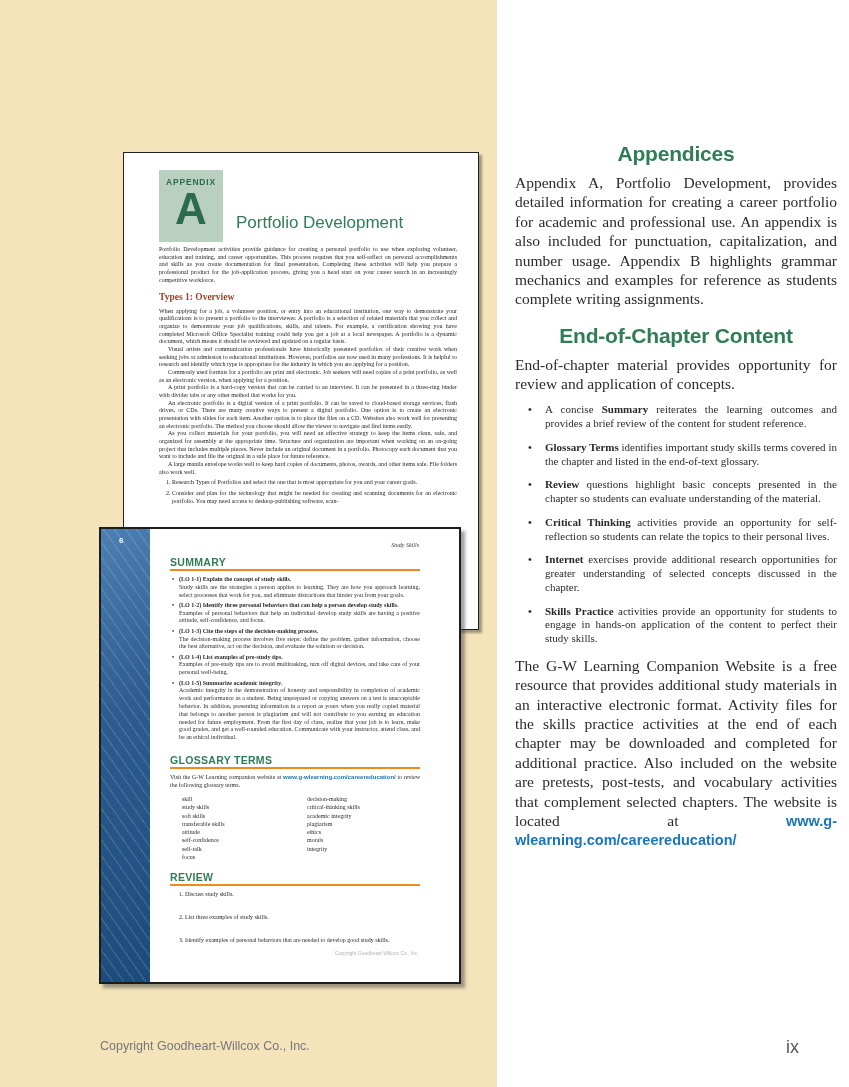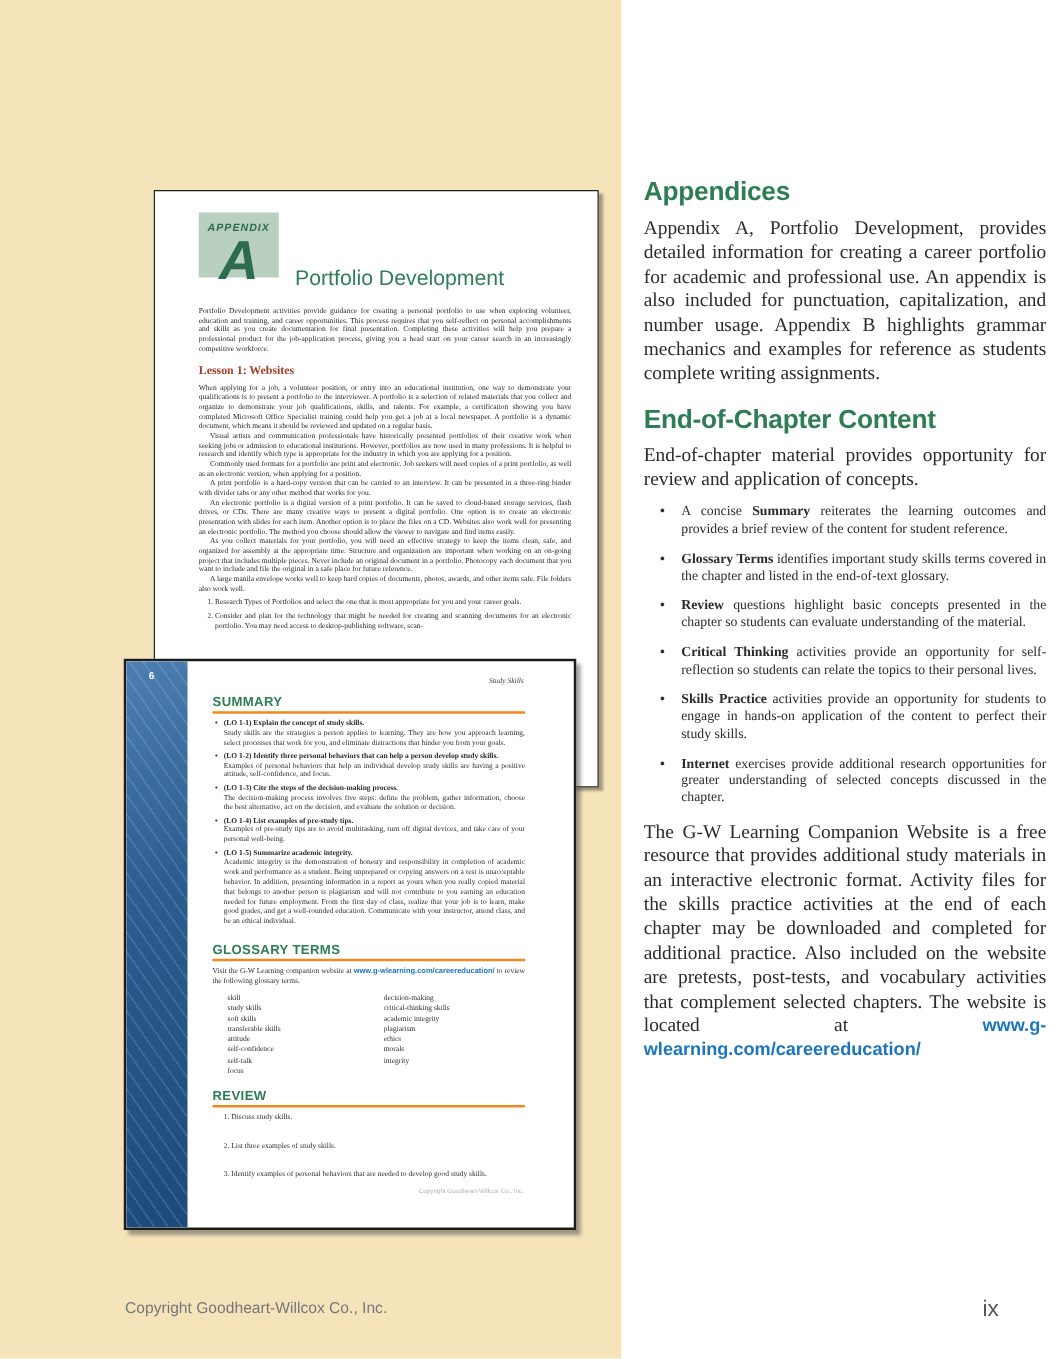--- a/index.html
+++ b/index.html
@@ -8,21 +8,21 @@
   .cream{position:absolute;left:0;top:0;width:497px;height:1087px;background:#f5e4b9;}
 
   
   .thumb{position:absolute;background:#fff;overflow:hidden;}
   .thumb.appendix{left:123px;top:152px;width:354px;height:476px;border:1px solid #222;
                   box-shadow:3px 3px 2px rgba(90,85,70,.55);z-index:1;}
   .thumb.chapter{left:99px;top:527px;width:358px;height:453px;border:2px solid #1c1c1c;
                  box-shadow:4px 4px 3px rgba(70,70,70,.5);z-index:2;}
 
   
-  .ap-box{position:absolute;left:35px;top:17px;width:64px;height:52px;background:#b9cfc0;text-align:center;font-style:italic;}
+  .ap-box{position:absolute;left:35px;top:17px;width:64px;height:72px;background:#b9cfc0;text-align:center;}
   .ap-kicker{font-family:"Liberation Sans",sans-serif;font-weight:bold;font-size:8.5px;
              letter-spacing:.8px;color:#2c6b4e;margin-top:7px;}
   .ap-letter{font-family:"Liberation Sans",sans-serif;font-weight:bold;font-size:44px;
              color:#2c6b4e;line-height:.95;margin-top:1px;}
   .ap-title{position:absolute;left:112px;top:60px;font-family:"Liberation Sans",sans-serif;
             font-size:17px;color:#2f7e58;}
   .ap-body{position:absolute;left:35px;top:93px;width:298px;font-size:6px;line-height:1.28;
            text-align:justify;color:#1e1e1e;}
   .ap-body p{margin:0;}
   .ap-body p.ind{text-indent:9px;}
@@ -54,21 +54,21 @@
   .ch-gloss-cols ul:first-child{width:125px;}
   .ch-gap{height:10px;}
   .ch-review{margin:2px 0 0;padding-left:15px;font-size:6px;}
   .ch-review li{margin-bottom:17px;}
   .ch-copy{position:absolute;right:40px;bottom:26px;font-size:5px;color:#b2b2b2;
            font-family:"Liberation Sans",sans-serif;}
 
   
   .rcol{position:absolute;left:515px;top:142px;width:322px;}
   .rcol h2{font-family:"Liberation Sans",sans-serif;font-weight:bold;font-size:21px;
-           letter-spacing:-.2px;color:#2e7d54;margin:0 0 7px;}
+           letter-spacing:-.2px;color:#2e7d54;margin:0 0 7px;text-align:center;}
   .rcol section + section h2{margin-top:15px;}
   .rcol p{font-size:15.5px;line-height:1.25;text-align:justify;margin:0 0 10px;}
   .rbul{list-style:none;margin:2px 0 6px;padding:0 0 0 30px;}
   .rbul li{position:relative;font-size:11px;line-height:1.25;text-align:justify;margin-bottom:10px;}
   .rbul li::before{content:"\2022";position:absolute;left:-17px;font-weight:bold;}
   .blue-link{font-family:"Liberation Sans",sans-serif;font-weight:bold;color:#1b75bc;
              text-decoration:none;}
   .rcol .blue-link{font-size:14.5px;}
   .tiny-link{font-family:"Liberation Sans",sans-serif;font-weight:bold;color:#1b75bc;text-decoration:none;}
 
@@ -85,21 +85,21 @@
   <div class="cream"></div>
 
   <div class="thumb appendix">
     <div class="ap-box">
       <div class="ap-kicker">APPENDIX</div>
       <div class="ap-letter">A</div>
     </div>
     <div class="ap-title">Portfolio Development</div>
     <div class="ap-body">
       <p>Portfolio Development activities provide guidance for creating a personal portfolio to use when exploring volunteer, education and training, and career opportunities. This process requires that you self-reflect on personal accomplishments and skills as you create documentation for final presentation. Completing these activities will help you prepare a professional product for the job-application process, giving you a head start on your career search in an increasingly competitive workforce.</p>
-      <div class="ap-lesson">Lesson 1: Websites</div>
+      <div class="ap-lesson">Types 1: Overview</div>
       <p>When applying for a job, a volunteer position, or entry into an educational institution, one way to demonstrate your qualifications is to present a portfolio to the interviewer. A portfolio is a selection of related materials that you collect and organize to demonstrate your job qualifications, skills, and talents. For example, a certification showing you have completed Microsoft Office Specialist training could help you get a job at a local newspaper. A portfolio is a dynamic document, which means it should be reviewed and updated on a regular basis.</p>
       <p class="ind">Visual artists and communication professionals have historically presented portfolios of their creative work when seeking jobs or admission to educational institutions. However, portfolios are now used in many professions. It is helpful to research and identify which type is appropriate for the industry in which you are applying for a position.</p>
       <p class="ind">Commonly used formats for a portfolio are print and electronic. Job seekers will need copies of a print portfolio, as well as an electronic version, when applying for a position.</p>
       <p class="ind">A print portfolio is a hard-copy version that can be carried to an interview. It can be presented in a three-ring binder with divider tabs or any other method that works for you.</p>
       <p class="ind">An electronic portfolio is a digital version of a print portfolio. It can be saved to cloud-based storage services, flash drives, or CDs. There are many creative ways to present a digital portfolio. One option is to create an electronic presentation with slides for each item. Another option is to place the files on a CD. Websites also work well for presenting an electronic portfolio. The method you choose should allow the viewer to navigate and find items easily.</p>
       <p class="ind">As you collect materials for your portfolio, you will need an effective strategy to keep the items clean, safe, and organized for assembly at the appropriate time. Structure and organization are important when working on an on-going project that includes multiple pieces. Never include an original document in a portfolio. Photocopy each document that you want to include and file the original in a safe place for future reference.</p>
       <p class="ind">A large manila envelope works well to keep hard copies of documents, photos, awards, and other items safe. File folders also work well.</p>
       <ol class="ap-list">
         <li>Research Types of Portfolios and select the one that is most appropriate for you and your career goals.</li>
         <li>Consider and plan for the technology that might be needed for creating and scanning documents for an electronic portfolio. You may need access to desktop-publishing software, scan-</li>
@@ -168,22 +168,22 @@
     </section>
 
     <section>
       <h2>End-of-Chapter Content</h2>
       <p>End-of-chapter material provides opportunity for review and application of concepts.</p>
       <ul class="rbul">
         <li><span>A concise </span><b>Summary</b><span> reiterates the learning outcomes and provides a brief review of the content for student reference.</span></li>
         <li><span></span><b>Glossary Terms</b><span> identifies important study skills terms covered in the chapter and listed in the end-of-text glossary.</span></li>
         <li><span></span><b>Review</b><span> questions highlight basic concepts presented in the chapter so students can evaluate understanding of the material.</span></li>
         <li><span></span><b>Critical Thinking</b><span> activities provide an opportunity for self-reflection so students can relate the topics to their personal lives.</span></li>
+        <li><span></span><b>Internet</b><span> exercises provide additional research opportunities for greater understanding of selected concepts discussed in the chapter.</span></li>
         <li><span></span><b>Skills Practice</b><span> activities provide an opportunity for students to engage in hands-on application of the content to perfect their study skills.</span></li>
-        <li><span></span><b>Internet</b><span> exercises provide additional research opportunities for greater understanding of selected concepts discussed in the chapter.</span></li>
       </ul>
     </section>
 
     <section>
       <p><span>The G-W Learning Companion Website is a free resource that provides additional study materials in an interactive electronic format. Activity files for the skills practice activities at the end of each chapter may be downloaded and completed for additional practice. Also included on the website are pretests, post-tests, and vocabulary activities that complement selected chapters. The website is located at </span><a href="#" class="blue-link">www.g-wlearning.com/careereducation/</a></p>
     </section>
   </div>
 
   <div class="foot-copy">Copyright Goodheart-Willcox Co., Inc.</div>
   <div class="foot-folio">ix</div>

